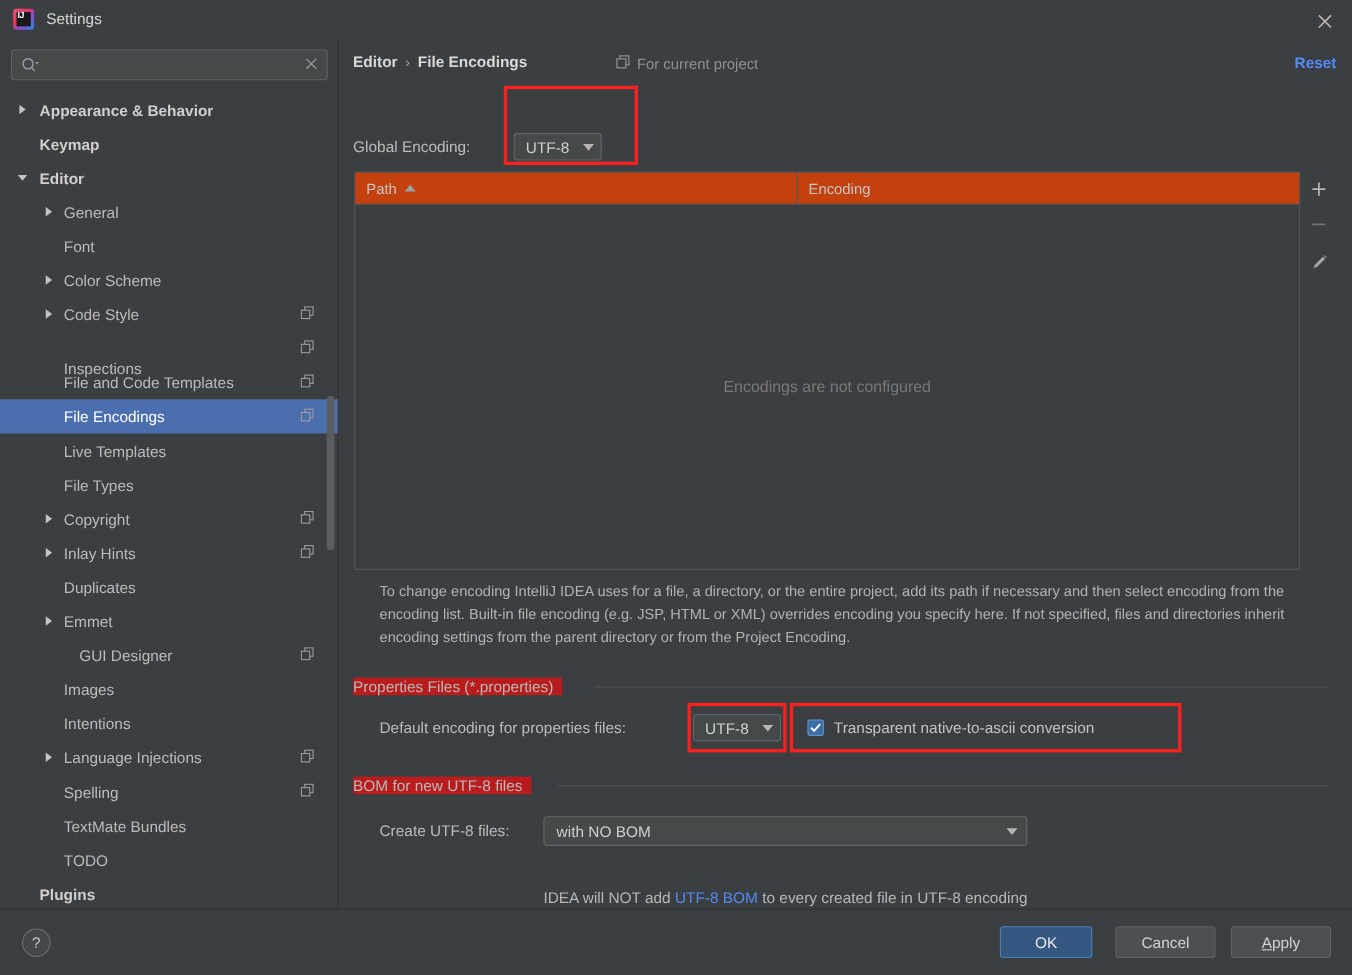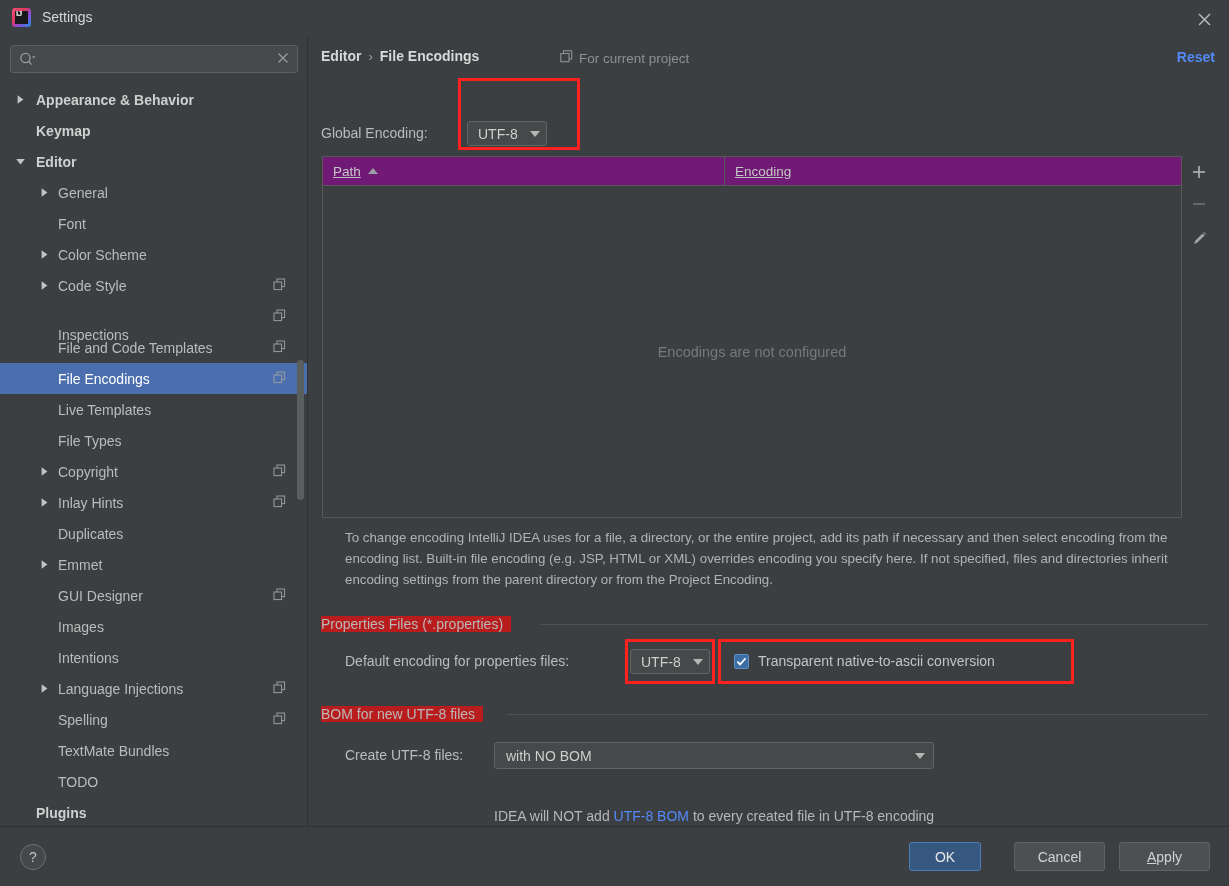--- a/index.html
+++ b/index.html
@@ -172,24 +172,23 @@
 
   
   #enc-table {
     position: absolute; left: 322px; top: 156px;
     width: 860px; height: 362px;
     background: #3c3f41;
     border: 1px solid #555759;
   }
   #table-head {
     position: absolute; left: 0; top: 0; width: 100%; height: 29px;
-    background: #701a75;
+    background: #c2410c;
     border-bottom: 1px solid #555759;
     display: flex;
-    text-decoration: underline;
   }
   #table-head .th {
     position: relative;
     display: flex; align-items: center;
     padding-left: 10px;
     font-size: 13.5px; color: #c6c6c6;
     cursor: pointer;
   }
   #th-path { width: 402px; border-right: 1px solid #555759; }
   #th-enc { flex: 1; }
@@ -278,21 +277,21 @@
     height: 29px;
     border-radius: 3px;
     display: flex; align-items: center; justify-content: center;
     font-size: 14px;
     cursor: pointer;
     border: 1px solid #5e6264;
     background: #4c5052;
     color: #d2d2d2;
   }
   #btn-ok {
-    left: 909px; width: 72px;
+    left: 909px; width: 84px;
     background: #365880; border: 1px solid #4a7dbb; color: #e9e9e9;
   }
   #btn-cancel { left: 1014px; width: 91px; }
   #btn-apply  { left: 1119px; width: 91px; }
   #btn-apply .u { text-decoration: underline; }
 
   
   .edge-sliver {
     position: absolute; background: #2b2b2b;
   }
@@ -445,21 +444,21 @@
         </div>
         <div class="tree-row">
           <span class="tree-arrow" style="left: 38px;">
             <svg width="11" height="11" viewBox="0 0 11 11">
               <path d="M2.6 1.2 L2.6 9.8 L8.4 5.5 Z" fill="#c3c3c3"></path>
             </svg>
           </span>
           <span class="tree-label" style="left: 58px;">Emmet</span>
         </div>
         <div class="tree-row">
-          <span class="tree-label" style="left: 58px;">GUI Designer</span>
+          <span class="tree-label" style="left: 72px;">GUI Designer</span>
           <span class="tree-copy-icon"><svg width="13" height="13" viewBox="0 0 13 13">
               <rect x="4" y="1" width="7.6" height="7.6" fill="none" stroke="#9a9d9f" stroke-width="1"></rect>
               <rect x="1" y="4" width="7.6" height="7.6" fill="#3c3f41" stroke="#9a9d9f" stroke-width="1"></rect>
             </svg></span>
         </div>
         <div class="tree-row">
           <span class="tree-label" style="left: 58px;">Images</span>
         </div>
         <div class="tree-row">
           <span class="tree-label" style="left: 58px;">Intentions</span>

